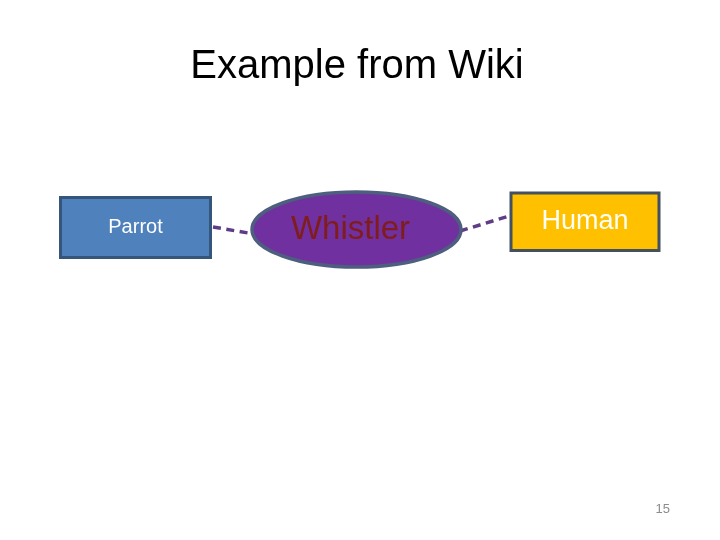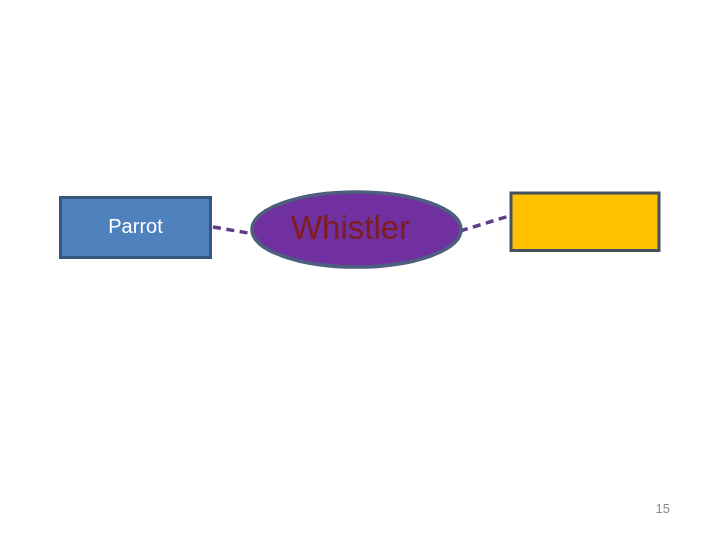--- a/index.html
+++ b/index.html
@@ -66,34 +66,36 @@
     right: 50px;
     font-size: 13px;
     color: #8c8c8c;
   }
 </style>
 </head>
 <body>
 
 <div class="slide">
 
+  <h1 class="title">Example from Wiki</h1>
 
   <svg class="diagram-svg" viewBox="0 0 720 540">
 
     <line class="connector" x1="213" y1="227" x2="254" y2="234" stroke="#5E3C87"></line>
 
     <line class="connector" x1="460" y1="231" x2="509" y2="216" stroke="#5E3C87"></line>
 
     <rect x="60.5" y="197.5" width="150" height="60" stroke-width="3" fill="#4F81BD" stroke="#35567A"></rect>
 
     <ellipse cx="356.5" cy="229.5" rx="104.5" ry="37.5" stroke-width="3.5" fill="#7030A0" stroke="#4D5E7E"></ellipse>
 
     <rect x="511" y="193" width="148" height="57.5" stroke-width="3" fill="#FFC000" stroke="#42505F"></rect>
   </svg>
 
   <div class="node-label label-parrot">Parrot</div>
 
   <div class="node-label label-whistler">Whistler</div>
 
+  <div class="node-label label-human">Human</div>
 
   <div class="page-number">15</div>
 
 </div>
 
 </body></html>

